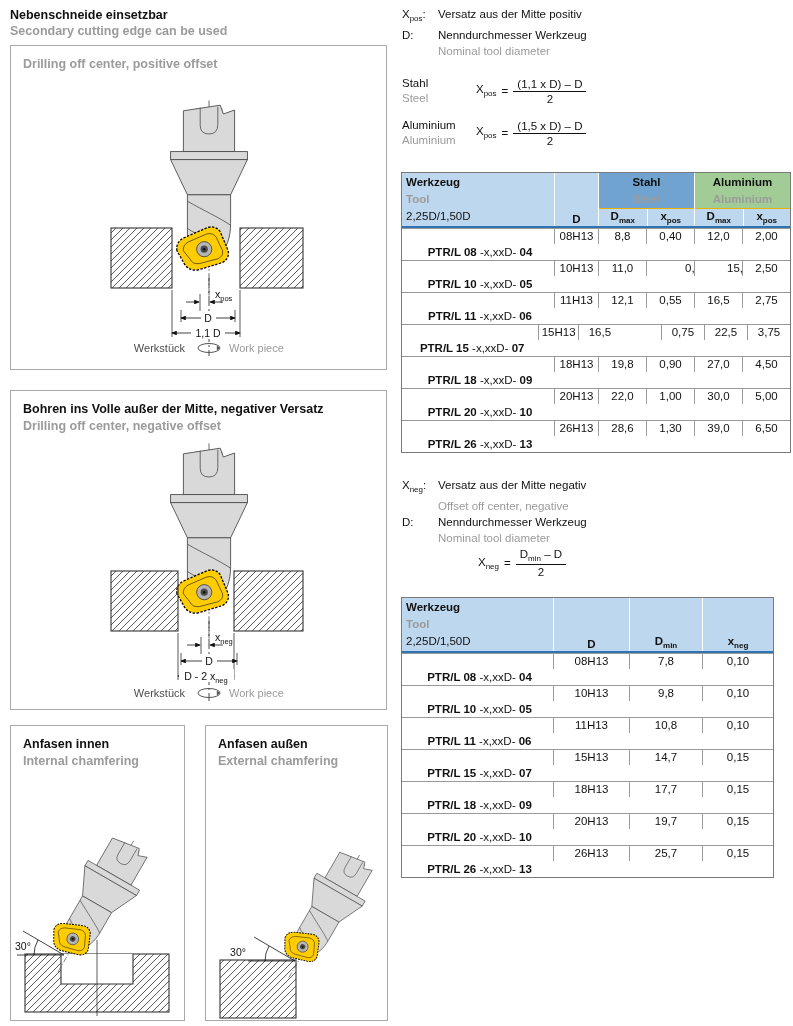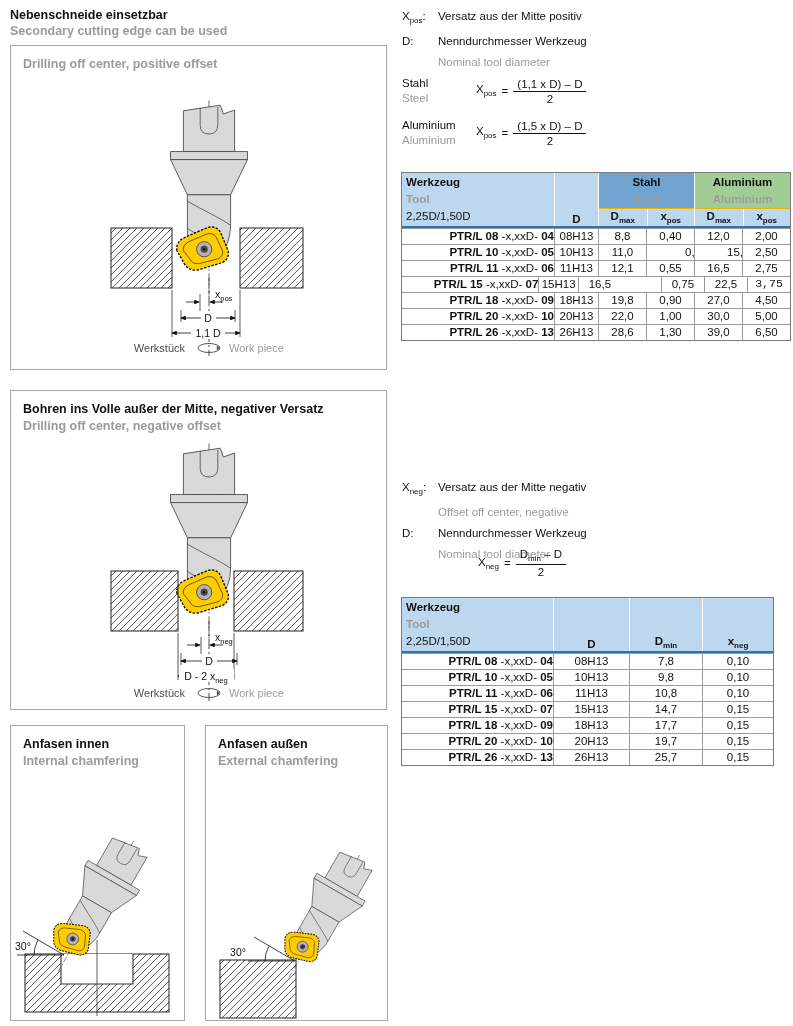--- a/index.html
+++ b/index.html
@@ -7,21 +7,21 @@
         font-family:"Liberation Sans","DejaVu Sans",sans-serif;color:#111;}
   .abs{position:absolute;}
   .gray{color:#9b9b9b;}
   .b{font-weight:bold;}
   
   .page-heading{left:10px;top:7px;font-size:12.5px;font-weight:bold;line-height:16px;}
   
   .panel{position:absolute;border:1px solid #a9a9a9;background:#fff;box-sizing:border-box;}
   .panel-title{padding:10px 0 0 12px;font-size:12.5px;font-weight:bold;line-height:16.5px;}
   
-  .legend{font-size:11.5px;line-height:21px;}
+  .legend{font-size:11.5px;line-height:16px;}
   .lrow{display:flex;}
   .lsym{width:36px;flex:0 0 36px;}
   
   .formula{display:flex;align-items:center;font-size:11.5px;}
   .mat{width:66px;flex:0 0 66px;line-height:15px;}
   .expr{display:flex;align-items:center;gap:5px;margin-left:8px;}
   .frac{display:inline-flex;flex-direction:column;text-align:center;}
   .frac .num{border-bottom:1px solid #111;padding:0 4px 1px;}
   .frac .den{padding-top:1px;}
   sub{font-size:8px;}
@@ -36,21 +36,21 @@
              padding-bottom:1px;font-weight:bold;border-left:1px solid #fff;}
   .th-group{box-sizing:border-box;border-left:1px solid #fff;}
   .th-mat{height:35px;text-align:center;line-height:17px;padding-top:1px;box-sizing:border-box;font-weight:bold;}
   .th-sub{display:flex;height:17px;border-top:1px solid #eab308;}
   .th-sub > div{box-sizing:border-box;display:flex;align-items:flex-end;justify-content:center;
                 padding-bottom:1px;font-weight:bold;background:#bdd7ee;}
   .th-sub > div + div{border-left:1px solid #fff;}
   .t-row{display:flex;border-top:1px solid #9a9a9a;}
   .t-cell{box-sizing:border-box;height:15px;line-height:14.5px;text-align:center;overflow:hidden;}
   .t-cell + .t-cell{border-left:1px solid #9a9a9a;}
-  .t-name{text-align:right;padding-left:4px;white-space:pre;}
+  .t-name{text-align:center;padding-left:4px;white-space:pre;margin-top:16px;}
   .t-name span{white-space:pre;}
   
   svg text{font-family:"Liberation Sans","DejaVu Sans",sans-serif;fill:#111;}
   .steel{fill:#d9d9d9;stroke:#4a4a4a;stroke-width:1.1;}
   .hollow{fill:none;stroke:#4a4a4a;stroke-width:1;}
   .dashl{stroke:#4a4a4a;stroke-width:0.9;stroke-dasharray:5 3.5;fill:none;}
   .axis{stroke:#333;stroke-width:0.9;stroke-dasharray:10 3 2 3;fill:none;}
   .flute{fill:none;stroke:#4a4a4a;stroke-width:1;}
   .ins{fill:#ffcc00;stroke:#000;stroke-width:1.6;stroke-dasharray:3 1.8;}
   .insin{fill:none;stroke:#1a1a1a;stroke-width:0.8;}
@@ -314,21 +314,21 @@
           <div class="t-cell" style="width: 48px;">0,55</div>
           <div class="t-cell" style="width: 48px;">16,5</div>
           <div class="t-cell" style="width: 48px;">2,75</div>
         </div>
         <div class="t-row">
           <div class="t-cell t-name" style="width: 152px;"><span class="b">PTR/L 15</span><span> -x,xxD- </span><span class="b">07</span></div>
           <div class="t-cell" style="width: 44px;">15H13</div>
           <div class="t-cell" style="width: 48px;">16,5</div>
           <div class="t-cell" style="width: 48px; margin-left: 40px;">0,75</div>
           <div class="t-cell" style="width: 48px;">22,5</div>
-          <div class="t-cell" style="width: 48px; font-family: Liberation Mono, monospace;">3,75</div>
+          <div class="t-cell" style="width: 48px;">3,75</div>
         </div>
         <div class="t-row">
           <div class="t-cell t-name" style="width: 152px;"><span class="b">PTR/L 18</span><span> -x,xxD- </span><span class="b">09</span></div>
           <div class="t-cell" style="width: 44px;">18H13</div>
           <div class="t-cell" style="width: 48px;">19,8</div>
           <div class="t-cell" style="width: 48px;">0,90</div>
           <div class="t-cell" style="width: 48px;">27,0</div>
           <div class="t-cell" style="width: 48px;">4,50</div>
         </div>
         <div class="t-row">

